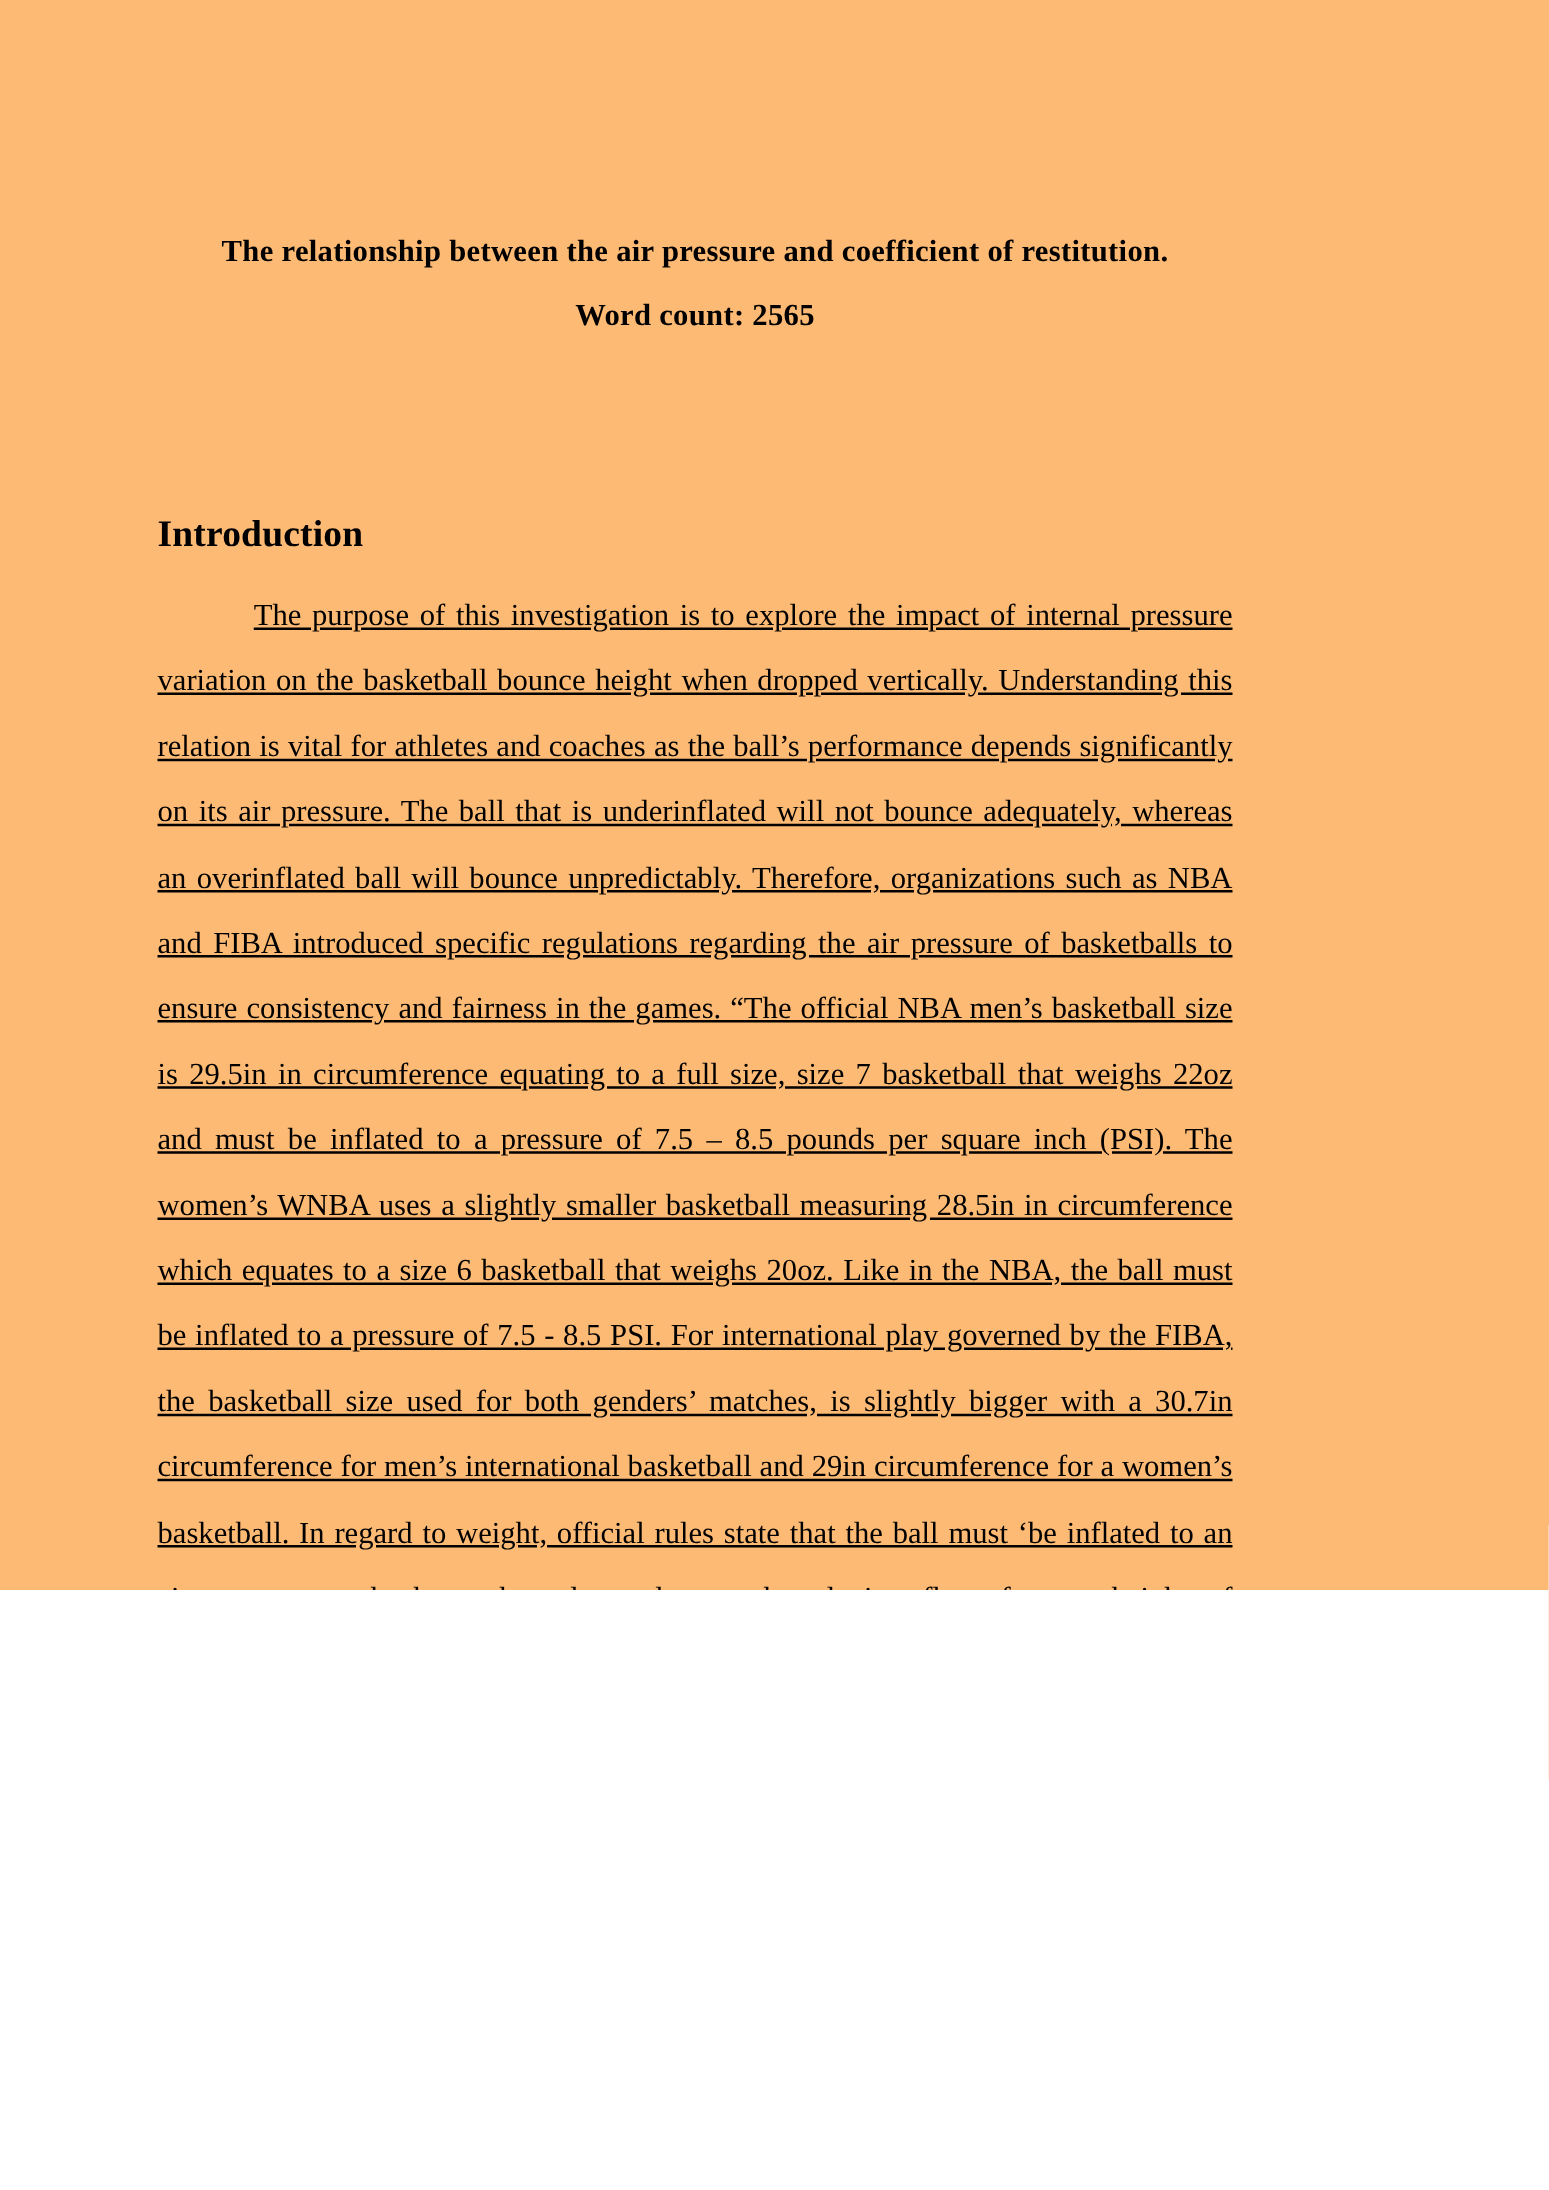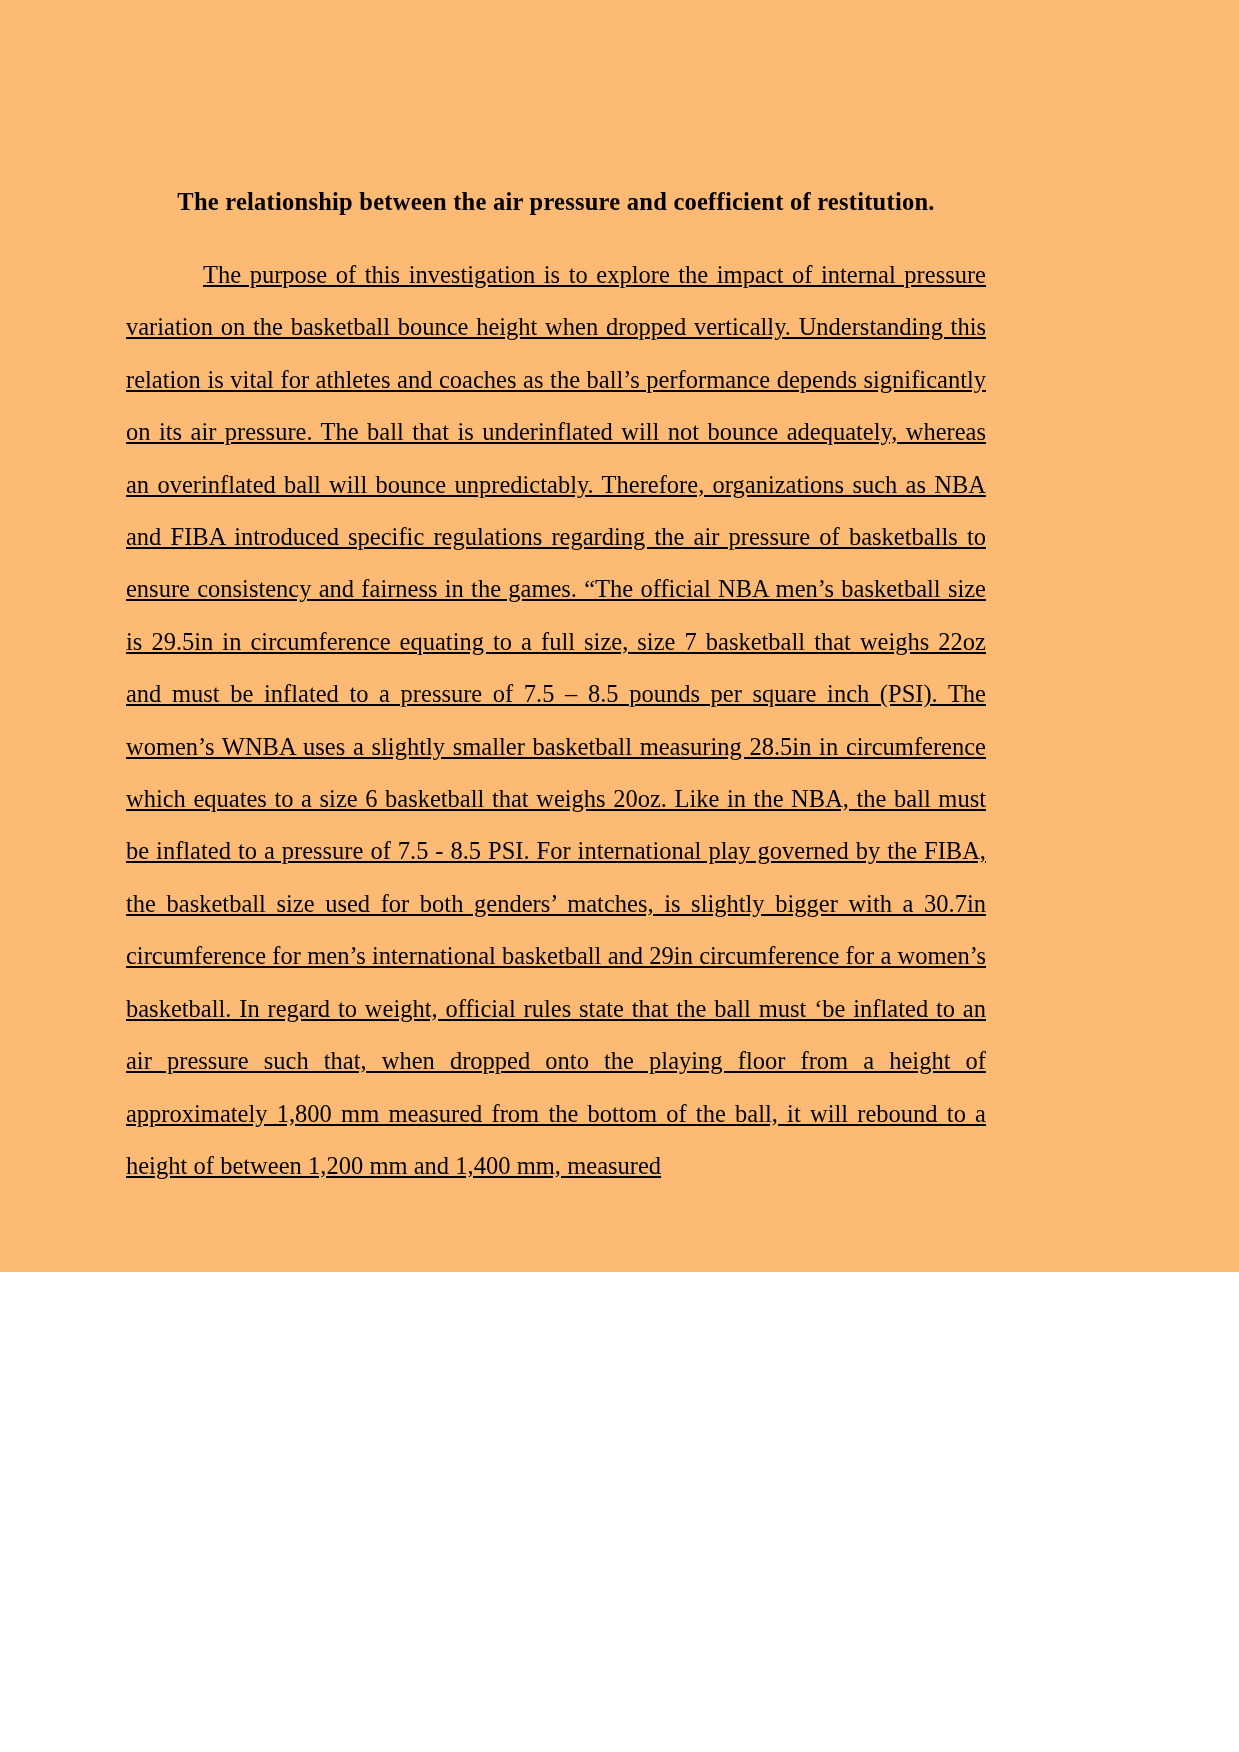--- a/index.html
+++ b/index.html
@@ -68,19 +68,21 @@
   }
 </style>
 </head>
 <body>
 
 <div class="page">
   <div class="content">
 
     <div class="title-block">
       <p class="title-line main">The relationship between the air pressure and coefficient of restitution.</p>
+      <p class="title-line">Word count: 2565</p>
     </div>
 
+    <h2 class="section-heading">Introduction</h2>
 
     <p class="body-paragraph">The purpose of this investigation is to explore the impact of internal pressure variation on the basketball bounce height when dropped vertically. Understanding this relation is vital for athletes and coaches as the ball’s performance depends significantly on its air pressure. The ball that is underinflated will not bounce adequately, whereas an overinflated ball will bounce unpredictably. Therefore, organizations such as NBA and FIBA introduced specific regulations regarding the air pressure of basketballs to ensure consistency and fairness in the games. “The official NBA men’s basketball size is 29.5in in circumference equating to a full size, size 7 basketball that weighs 22oz and must be inflated to a pressure of 7.5 – 8.5 pounds per square inch (PSI). The women’s WNBA uses a slightly smaller basketball measuring 28.5in in circumference which equates to a size 6 basketball that weighs 20oz. Like in the NBA, the ball must be inflated to a pressure of 7.5 - 8.5 PSI. For international play governed by the FIBA, the basketball size used for both genders’ matches, is slightly bigger with a 30.7in circumference for men’s international basketball and 29in circumference for a women’s basketball. In regard to weight, official rules state that the ball must ‘be inflated to an air pressure such that, when dropped onto the playing floor from a height of approximately 1,800 mm measured from the bottom of the ball, it will rebound to a height of between 1,200 mm and 1,400 mm, measured</p>
 
   </div>
 </div>
 
 </body></html>

